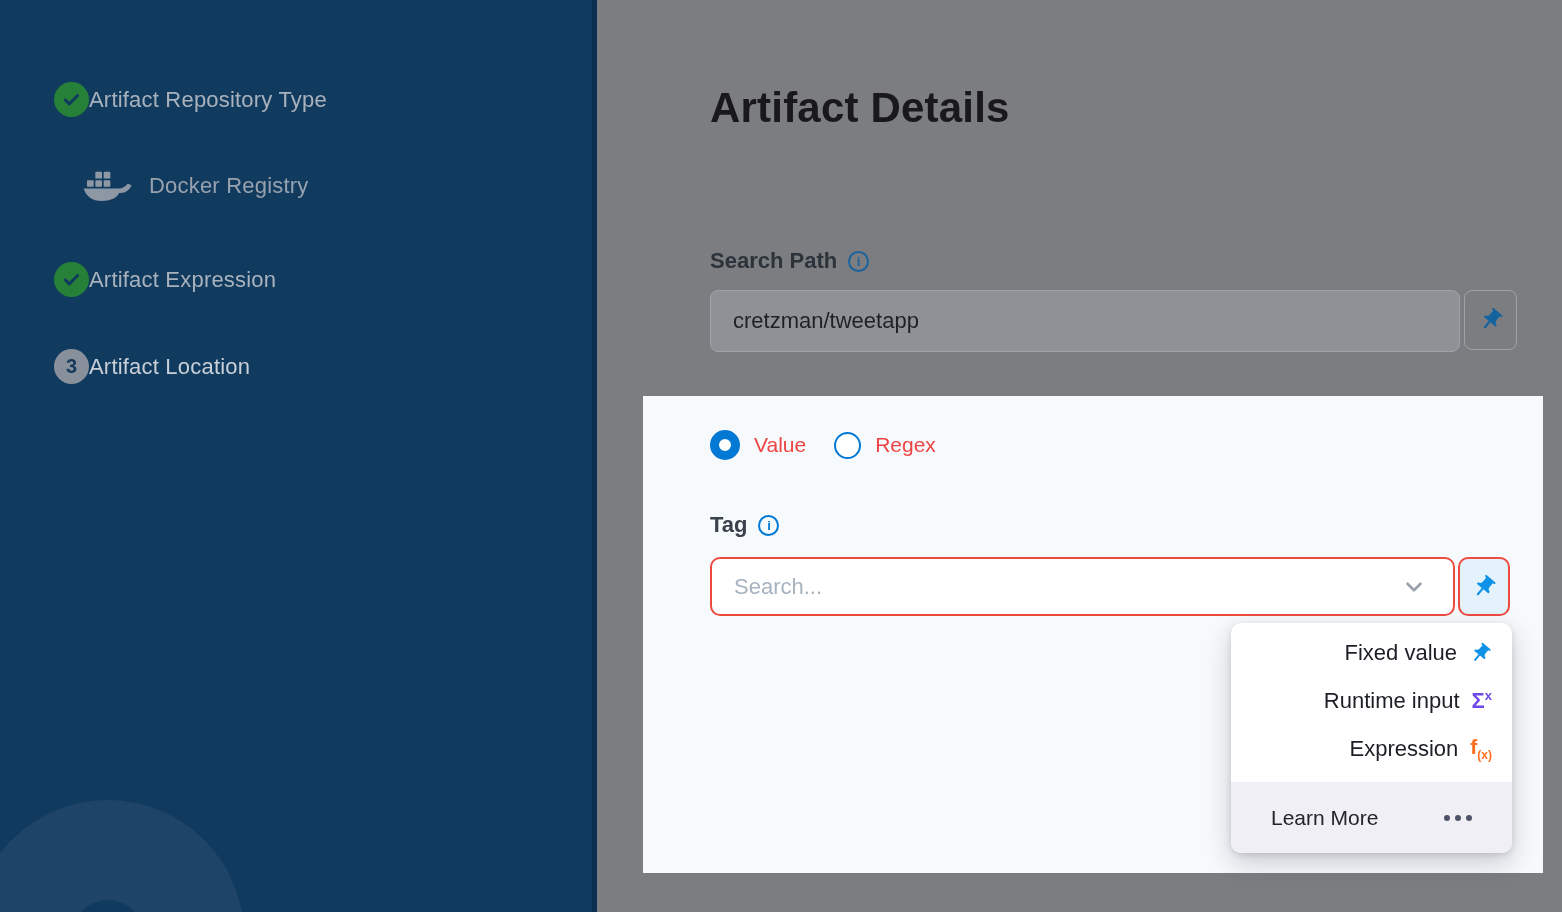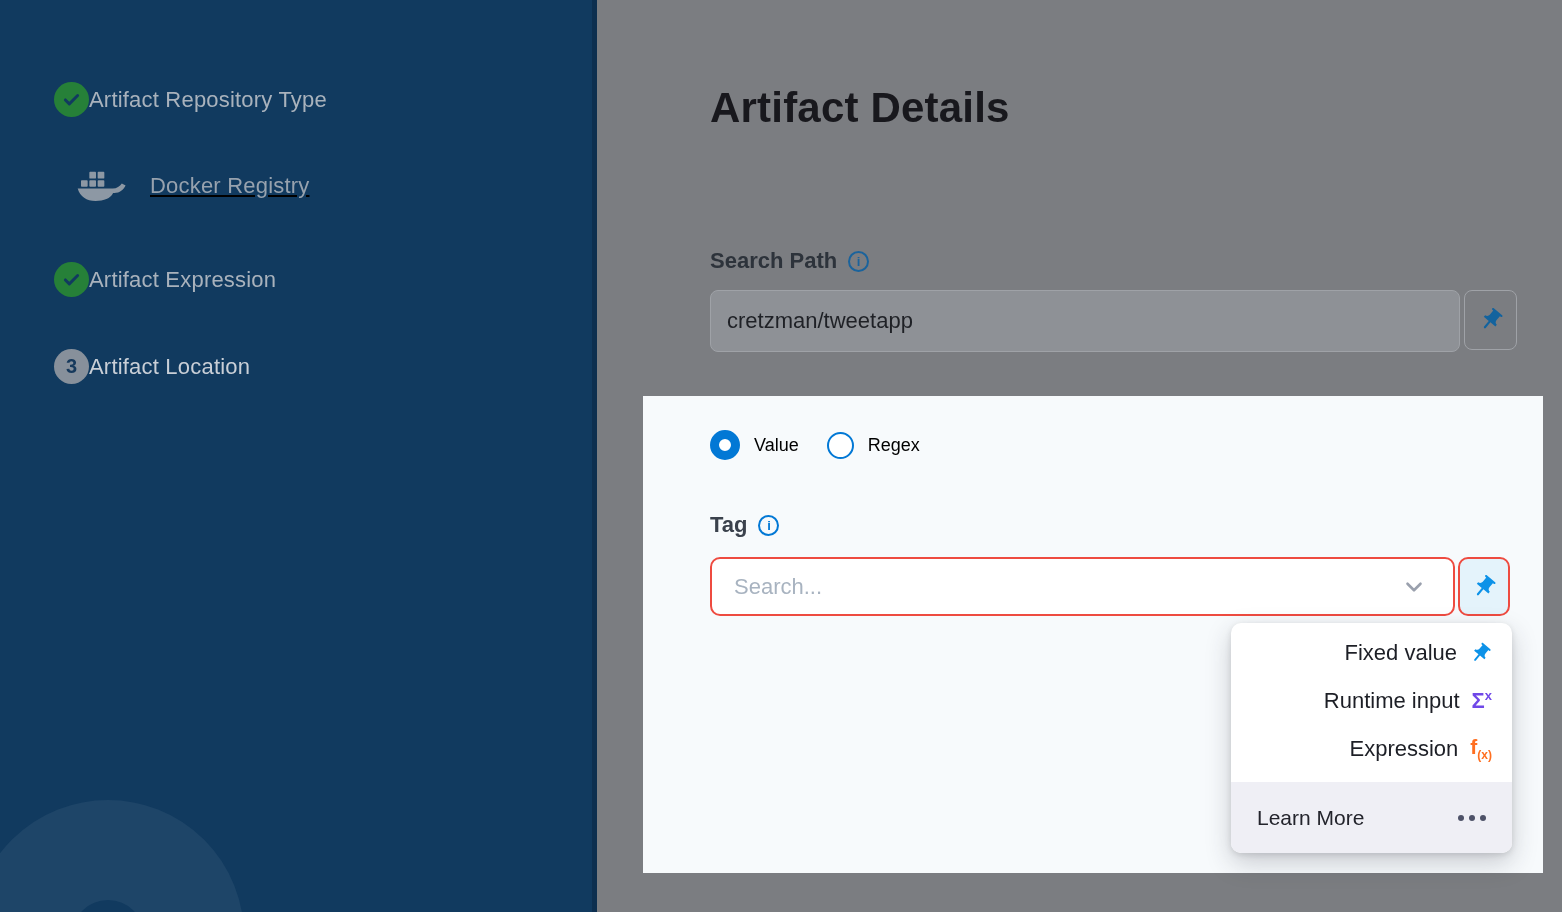--- a/index.html
+++ b/index.html
@@ -11,55 +11,55 @@
   .sidebar{position:absolute;left:0;top:0;width:597px;height:912px;
            background:#113a5f;border-right:5px solid #0d2f4f;overflow:hidden;}
   .swoosh{position:absolute;left:-28px;top:800px;width:272px;height:272px;
           border-radius:50%;border:100px solid #1e4568;}
   .step{position:absolute;left:54px;display:flex;align-items:center;}
   .step-badge{width:35px;height:35px;border-radius:50%;display:flex;
               align-items:center;justify-content:center;flex:0 0 auto;}
   .badge-check{background:#268038;}
   .badge-num{background:#87909b;color:#16395c;font-size:20px;font-weight:700;}
   .step-label{font-size:22px;color:#a9b2bc;letter-spacing:.2px;}
-  .step.sub{left:76px;gap:24px;text-decoration:underline;}
+  .step.sub{left:82px;gap:17px;}
   .sub .step-label{color:#97a2ae;}
   .step.active .step-label{color:#c9cfd7;font-weight:400;}
   .docker-icon{width:50px;height:40px;flex:0 0 auto;}
 
   
   .main{position:absolute;left:602px;top:0;width:960px;height:912px;background:#7b7d81;}
   .page-title{position:absolute;left:108px;top:84px;margin:0;font-size:42px;
               font-weight:700;color:#18181d;letter-spacing:.2px;}
   .label-row{position:absolute;display:flex;align-items:center;gap:11px;}
   .row-image-path{left:108px;top:248px;}
   .field-label{font-size:22px;font-weight:600;color:#2d333b;}
   .info-icon{width:21px;height:21px;border-radius:50%;border:2px solid currentColor;
              display:flex;align-items:center;justify-content:center;
              font-size:13px;font-weight:700;line-height:1;}
   .info-dim{color:#1a639c;}
   .info-lit{color:#0278d5;}
   .text-input{position:absolute;border-radius:8px;outline:none;
               font-family:"Liberation Sans","DejaVu Sans",sans-serif;}
   .image-path-input{left:108px;top:290px;width:750px;height:62px;
                     background:#8e9196;border:1.5px solid #9fa2a7;
-                    padding:0 16px;font-size:22px;color:#1f2126;}
+                    padding:0 22px;font-size:22px;color:#1f2126;}
   .pin-btn{position:absolute;display:flex;align-items:center;justify-content:center;
            border-radius:8px;cursor:pointer;padding:0;}
   .pin-dim{left:862px;top:290px;width:53px;height:60px;background:transparent;
            border:1.5px solid #9fa2a7;color:#13639e;}
   .pin-svg{width:26px;height:26px;fill:currentColor;}
 
   
   .panel{position:absolute;left:41px;top:396px;width:900px;height:477px;background:#f7fafc;}
   .radio-row{position:absolute;left:67px;top:34px;display:flex;align-items:center;}
   .radio{border-radius:50%;background:#fff;flex:0 0 auto;cursor:pointer;}
   .radio.on{width:30px;height:30px;border:9px solid #0278d5;}
   .radio.off{width:27px;height:27px;border:2.5px solid #0278d5;}
-  .radio-label{font-size:18px;color:#000000;font-weight:500;margin-left:14px;}
+  .radio-label{font-size:21px;color:#ef4444;font-weight:500;margin-left:14px;}
   .radio-gap{width:28px;}
   .row-tag{left:67px;top:116px;}
   .tag-label{font-size:22px;font-weight:700;color:#3a414c;}
   .search-input{left:67px;top:161px;width:745px;height:59px;background:#fff;
                 border:2.5px solid #ee4b40;border-radius:10px;padding:0 52px 0 22px;
                 font-size:22px;color:#2b2f36;}
   .search-input::placeholder{color:#a8b3c0;}
   .chevron{position:absolute;left:758px;top:178px;width:26px;height:26px;pointer-events:none;}
   .pin-lit{left:815px;top:161px;width:52px;height:59px;background:#e4f3fb;
            border:2.5px solid #ee4b40;border-radius:10px;color:#0d92e8;}
@@ -71,21 +71,21 @@
   .menu-item{height:48px;display:flex;align-items:center;justify-content:flex-end;
              gap:12px;padding:0 20px;cursor:pointer;}
   .menu-item-label{font-size:22px;color:#1d1f26;font-weight:400;}
   .menu-pin{width:23px;height:23px;fill:#0d92e8;}
   .sigma-icon{color:#7048e8;font-weight:700;font-size:22px;line-height:1;}
   .sigma-icon sup{font-size:13px;font-weight:700;}
   .fx-icon{color:#ff6f20;font-size:21px;font-weight:600;line-height:1;}
   .fx-icon sub{font-size:12px;font-weight:700;}
   .menu-footer{position:absolute;left:0;right:0;bottom:0;height:71px;background:#efeff5;
                border-radius:0 0 10px 10px;display:flex;align-items:center;
-               justify-content:space-between;padding:0 26px;}
+               justify-content:space-between;padding:0 40px;}
   .footer-link{font-size:21px;color:#23242c;cursor:pointer;}
   .dots{display:flex;gap:5px;cursor:pointer;}
   .dots i{width:6px;height:6px;border-radius:50%;background:#4e5268;display:block;}
 </style>
 </head>
 <body>
 
 <div class="screen">
 
   <aside class="sidebar">

